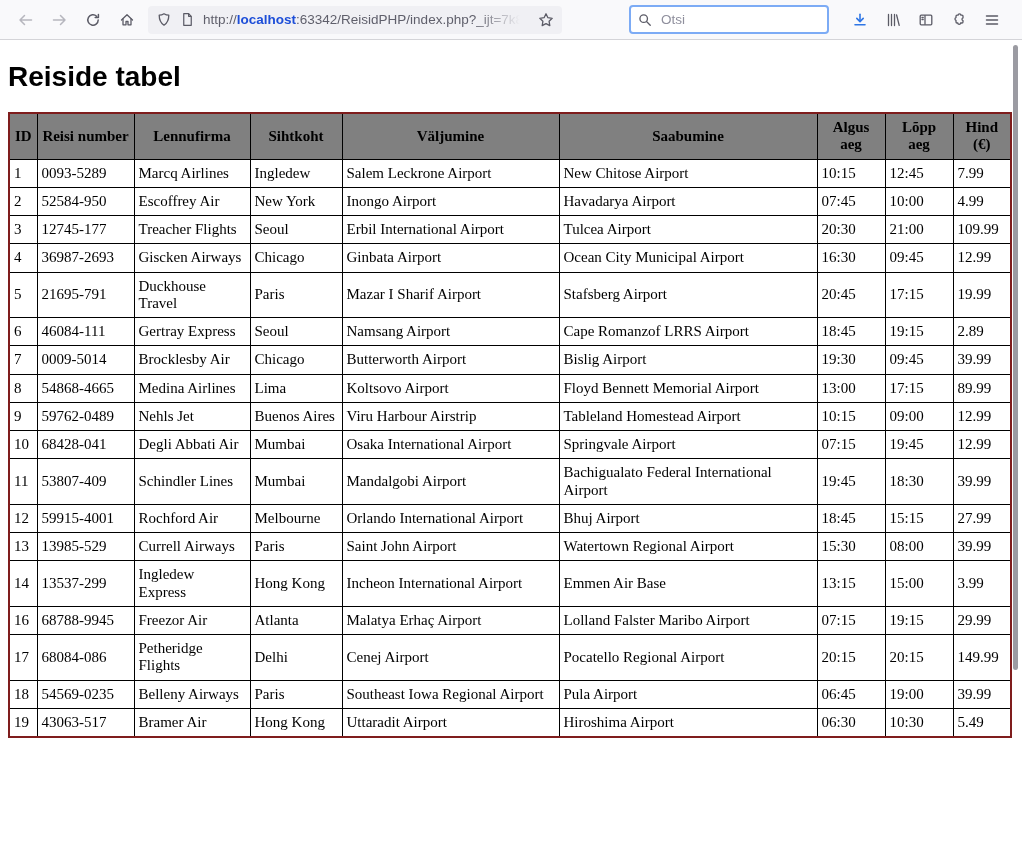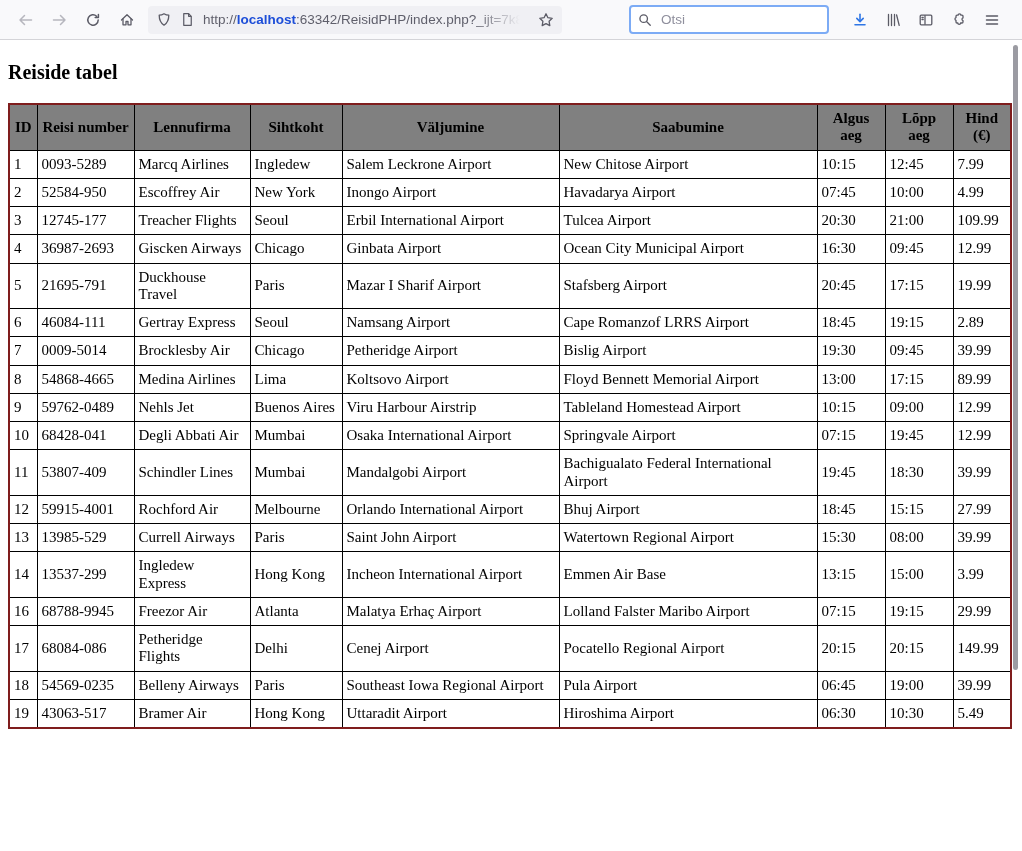--- a/index.html
+++ b/index.html
@@ -48,22 +48,22 @@
     border:none;outline:none;flex:1;font-size:13.5px;color:#15141a;
     font-family:"Liberation Sans","DejaVu Sans",sans-serif;background:transparent;margin-left:7px;width:100%;
   }
   .searchbox input::placeholder{color:#8f8f9d;opacity:1;}
   .right-icons{margin-left:14px;display:flex;align-items:center;}
   .right-icons .nav-btn{width:33px;}
   
   .content{position:relative;height:810px;background:#fff;overflow:hidden;}
   .page{padding:0 8px;}
   .page-title{
-    font-family:Liberation Serif, serif;
-    font-size:20px;font-weight:bold;color:#000;margin:21px 0 19px 0;
+    font-family:Liberation Sans, sans-serif;
+    font-size:28px;font-weight:bold;color:#000;margin:21px 0 19px 0;
   }
   table.data{
     border-collapse:collapse;table-layout:fixed;width:1002px;
     border:2px solid #7f1d1d;
     font-family:"Liberation Serif","DejaVu Serif",serif;font-size:15px;color:#000;
   }
   table.data th,table.data td{border:1px solid #000;padding:5px 4px;line-height:1.15;}
   table.data th{background:var(--header-bg);text-align:center;vertical-align:middle;font-weight:bold;}
   table.data td{text-align:left;vertical-align:middle;}
   
@@ -273,21 +273,21 @@
             <td>Cape Romanzof LRRS Airport</td>
             <td>18:45</td>
             <td>19:15</td>
             <td>2.89</td>
           </tr>
           <tr>
             <td>7</td>
             <td>0009-5014</td>
             <td>Brocklesby Air</td>
             <td>Chicago</td>
-            <td>Petheridge Airport</td>
+            <td>Butterworth Airport</td>
             <td>Bislig Airport</td>
             <td>19:30</td>
             <td>09:45</td>
             <td>39.99</td>
           </tr>
           <tr>
             <td>8</td>
             <td>54868-4665</td>
             <td>Medina Airlines</td>
             <td>Lima</td>

